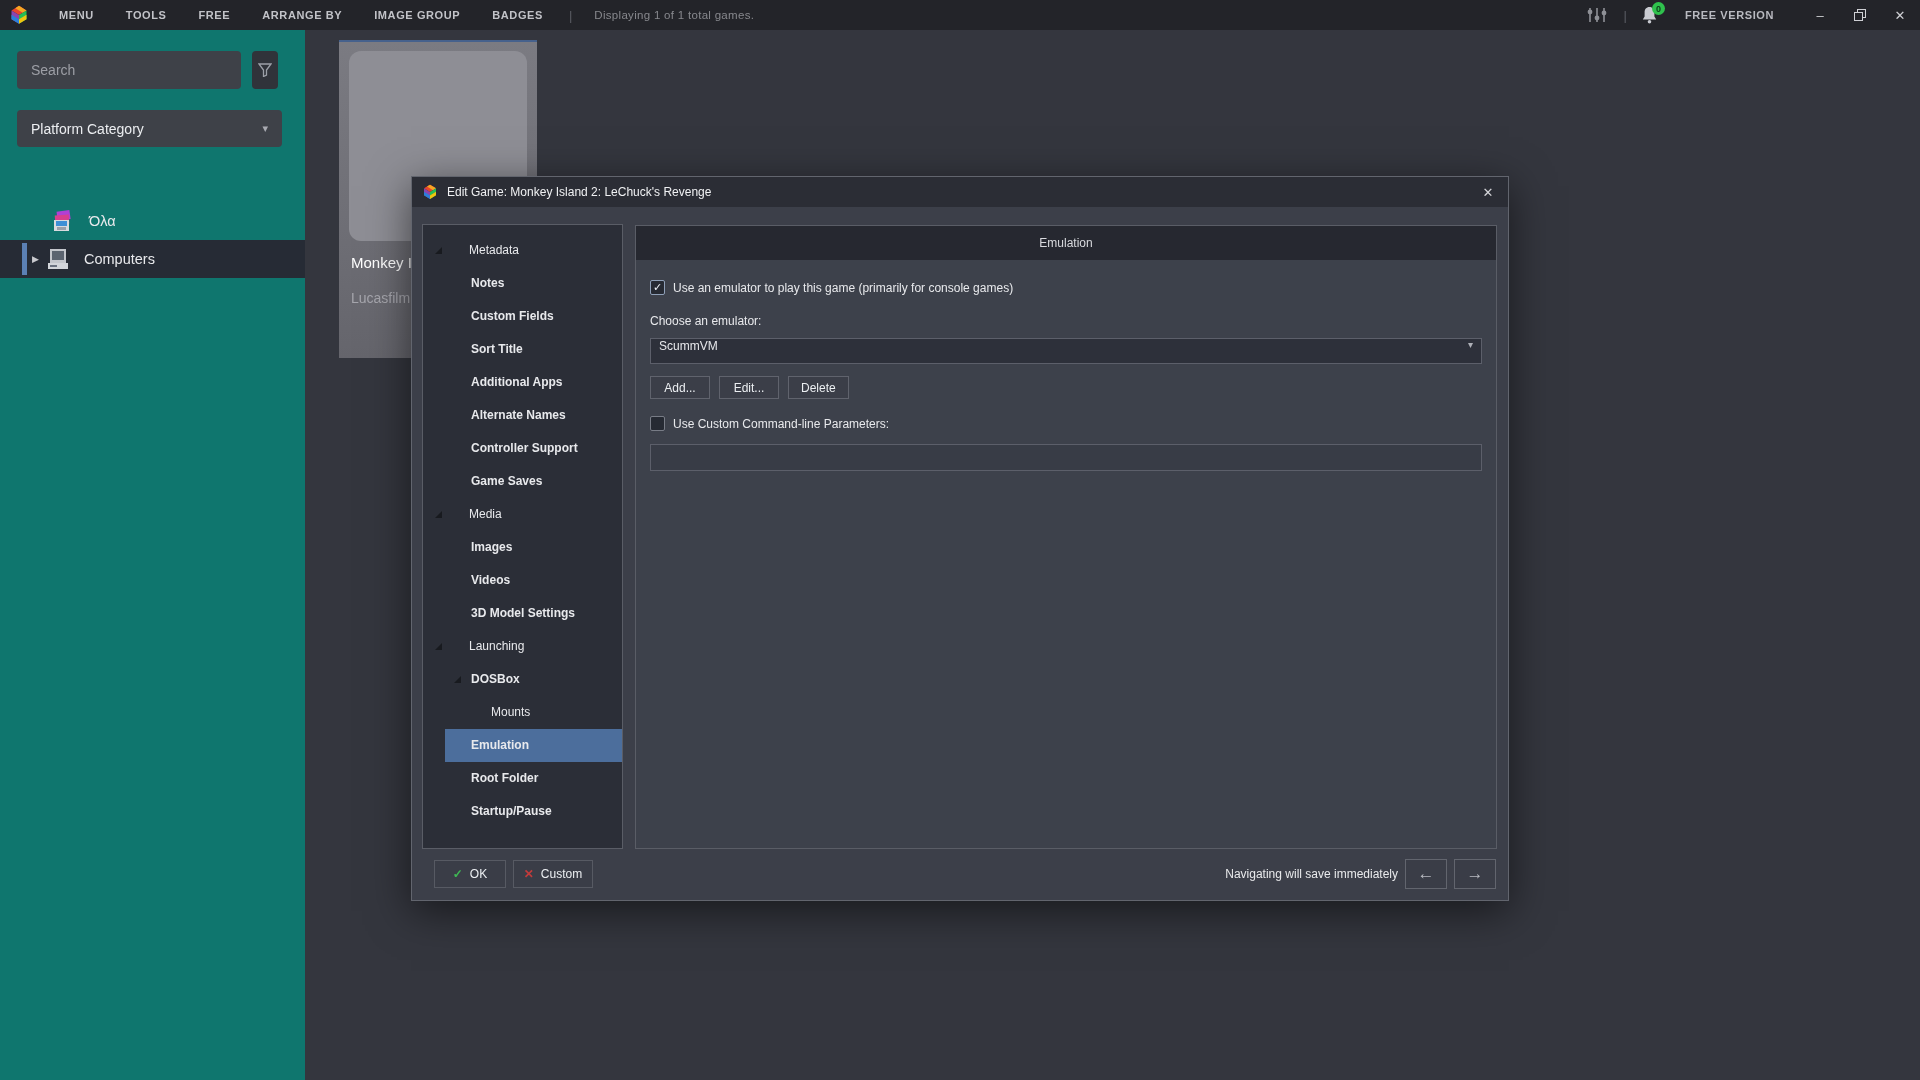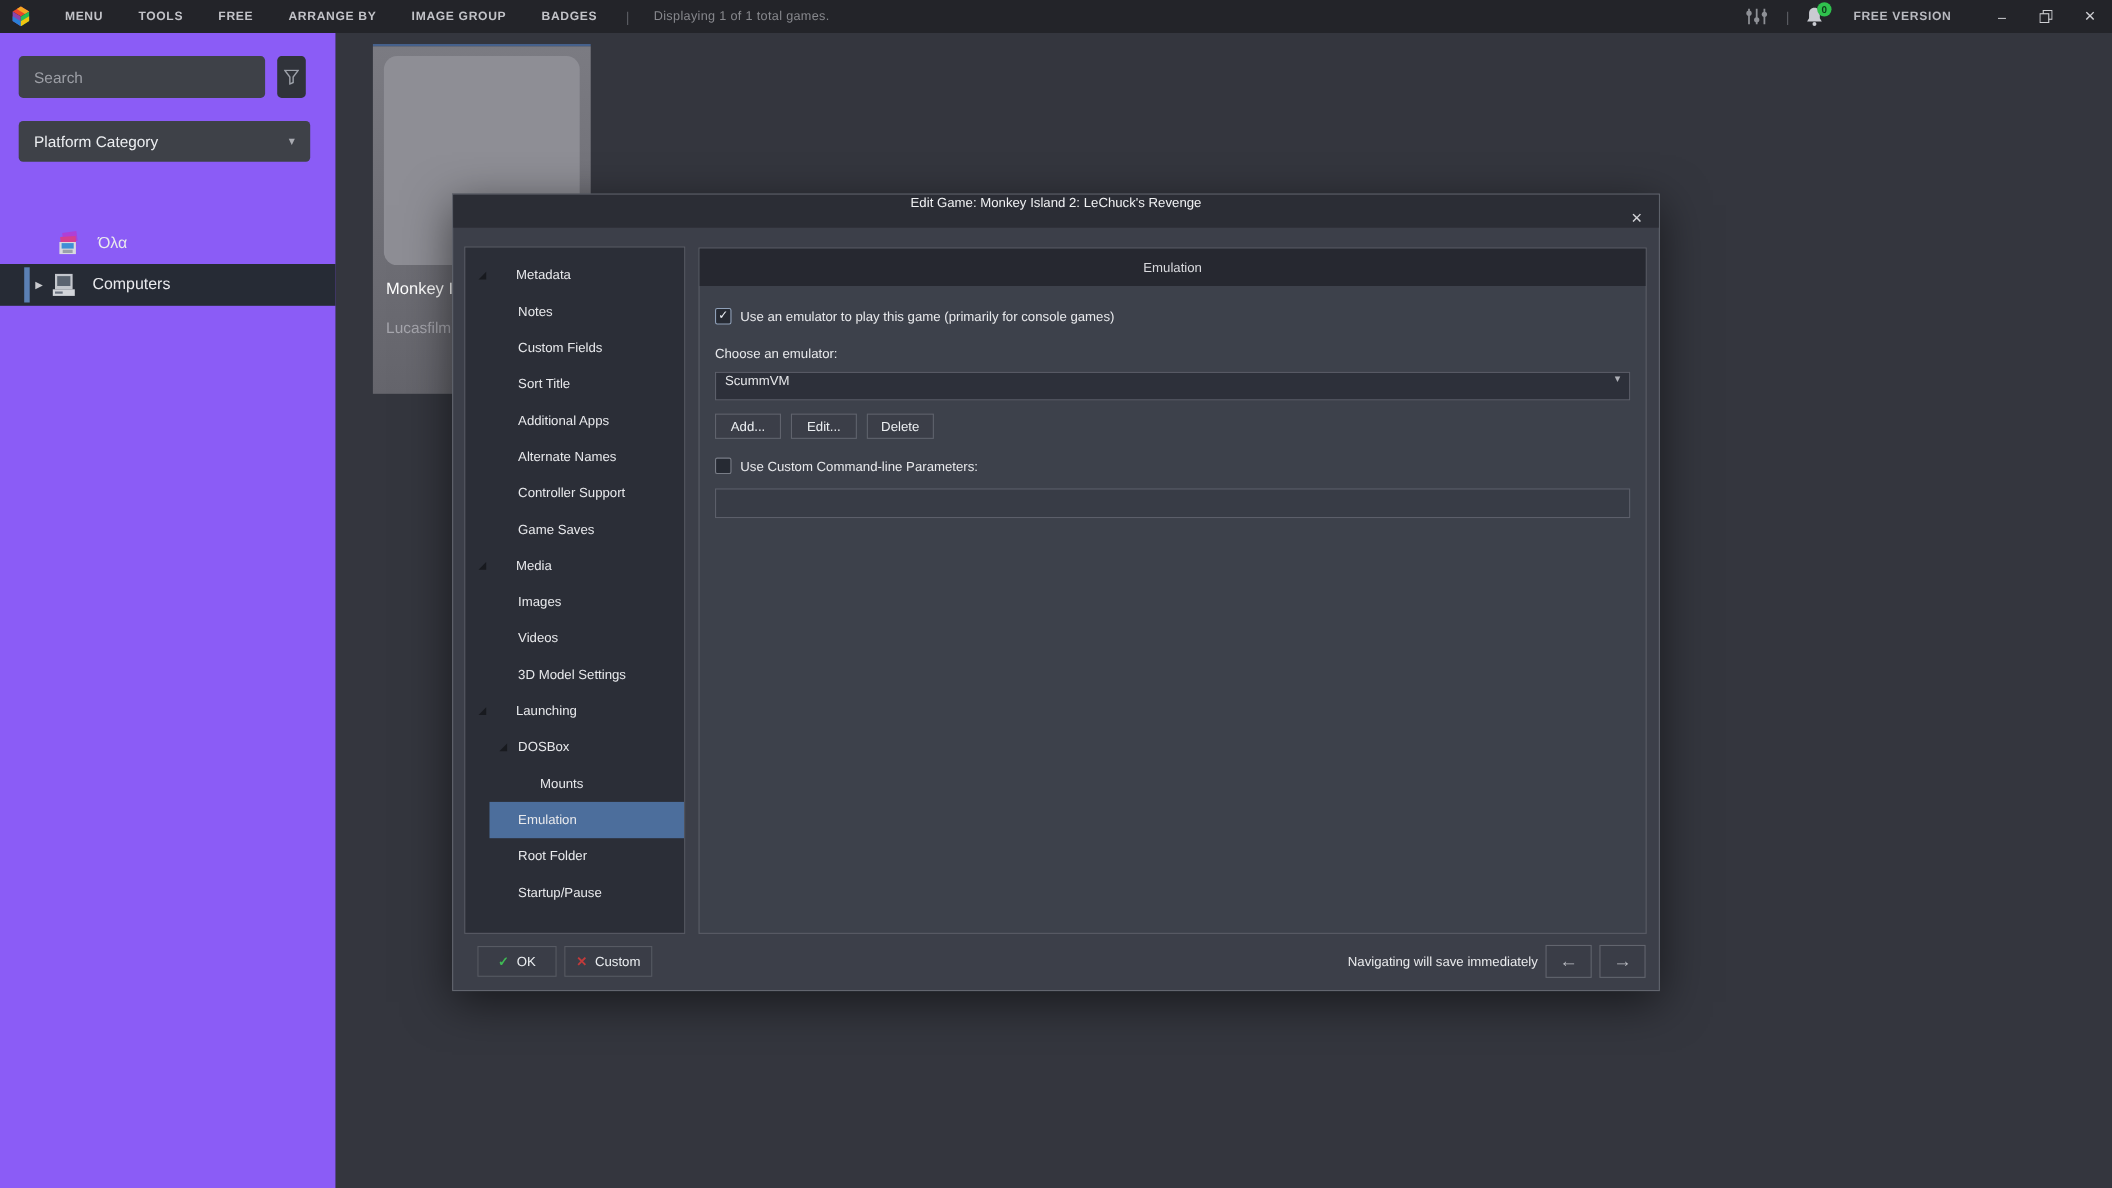--- a/index.html
+++ b/index.html
@@ -20,21 +20,21 @@
   .bell-wrap { position:relative; width:26px; height:30px; display:flex; align-items:center; justify-content:center; }
   .bell-badge { position:absolute; top:2px; right:-2px; width:13px; height:13px; border-radius:50%;
                 background:#2fc14d; color:#0e3c1a; font-size:9px; font-weight:bold;
                 display:flex; align-items:center; justify-content:center; }
   .tb-edition { color:#b9bac0; font-size:11px; font-weight:bold; letter-spacing:.6px; margin:0 26px 0 22px; }
   .winbtn { width:40px; height:30px; display:flex; align-items:center; justify-content:center;
             color:#cfd0d4; font-size:13px; }
   .winbtn svg { display:block; }
 
   
-  .sidebar { position:absolute; top:30px; left:0; width:305px; height:1050px; background:#8b5cf6; z-index:10; }
+  .sidebar { position:absolute; top:30px; left:0; width:305px; height:1050px; background:#0f766e; z-index:10; }
   .search-row { position:absolute; top:21px; left:17px; width:261px; height:38px; display:flex; gap:11px; }
   .search-box { width:224px; height:38px; background:#3e4148; border:none; border-radius:4px;
                 color:#e8e9ec; font-size:14px; padding:0 14px; outline:none;
                 font-family:"Liberation Sans",sans-serif; }
   .search-box::placeholder { color:#9d9fa6; }
   .filter-btn { width:26px; height:38px; background:#30333a; border-radius:4px;
                 display:flex; align-items:center; justify-content:center; }
   .platform-select { position:absolute; top:80px; left:17px; width:265px; height:37px;
                      background:#3e4148; border-radius:4px; display:flex; align-items:center;
                      color:#eceef1; font-size:14px; padding:0 14px; }
@@ -55,34 +55,34 @@
               background:#8e8e95; border-radius:12px; }
   .card-title { position:absolute; left:12px; top:212px; width:182px; color:#ffffff; font-size:15px;
                 white-space:nowrap; overflow:hidden; }
   .card-pub { position:absolute; left:12px; top:248px; width:182px; color:#a6a6ad; font-size:14px;
               white-space:nowrap; overflow:hidden; }
 
   
   .dialog { position:absolute; left:411px; top:176px; width:1098px; height:725px;
             background:#3c3f49; border:1px solid #62656e; box-shadow:0 10px 40px rgba(0,0,0,.55); z-index:40; }
   .dlg-titlebar { position:absolute; top:0; left:0; right:0; height:30px; background:#2b2d35;
-                  display:flex; align-items:center;flex-direction:column; }
+                  display:flex; align-items:center; }
   .dlg-logo { width:16px; height:16px; margin:0 9px 0 10px; }
   .dlg-title { color:#f0f1f3; font-size:12px; }
   .dlg-close { margin-left:auto; width:40px; height:30px; display:flex; align-items:center;
                justify-content:center; color:#d4d5d9; font-size:13px; }
 
   .navpanel { position:absolute; left:10px; top:47px; width:201px; height:625px;
               background:#2b2e37; border:1px solid #5a5d66; padding-top:9px; overflow:hidden; }
   .navitem { position:relative; height:33px; line-height:33px; color:#e8e9ec; font-size:12px;
              white-space:nowrap; }
   .navitem .exp { position:absolute; top:13px; width:0; height:0;
                   border-left:7px solid transparent; border-bottom:7px solid #181a1f; }
   .navitem.d0 { padding-left:46px; } .navitem.d0 .exp { left:12px; }
-  .navitem.d1 { padding-left:48px; } .navitem.d1 .exp { left:31px; }
+  .navitem.d1 { padding-left:48px;font-weight:bold; } .navitem.d1 .exp { left:31px; }
   .navitem.d2 { padding-left:68px; }
   .navitem.selected { background:#4c6e9c; margin-left:22px; }
   .navitem.selected.d1 { padding-left:26px; }
 
   .content { position:absolute; left:223px; top:48px; width:862px; height:624px;
              background:#3d414b; border:1px solid #5a5d66; }
   .content-header { height:34px; background:#262830; display:flex; align-items:center;
                     justify-content:center; color:#d9dade; font-size:12px; }
   .chk-row { position:absolute; left:14px; display:flex; align-items:center; gap:8px;
              color:#e8e9ec; font-size:12px; }

